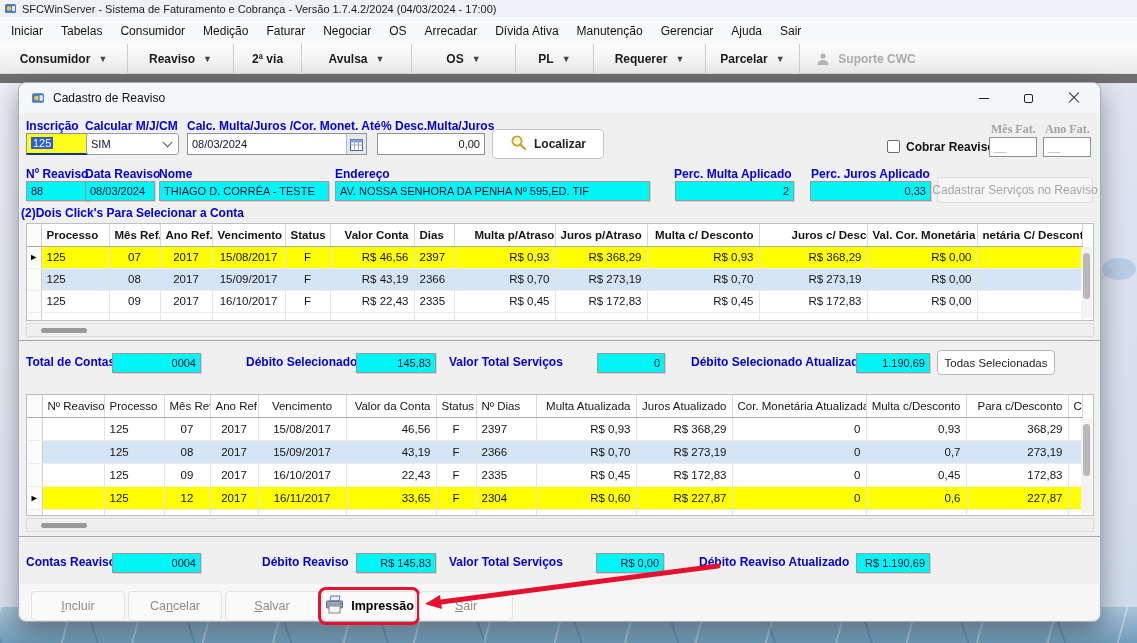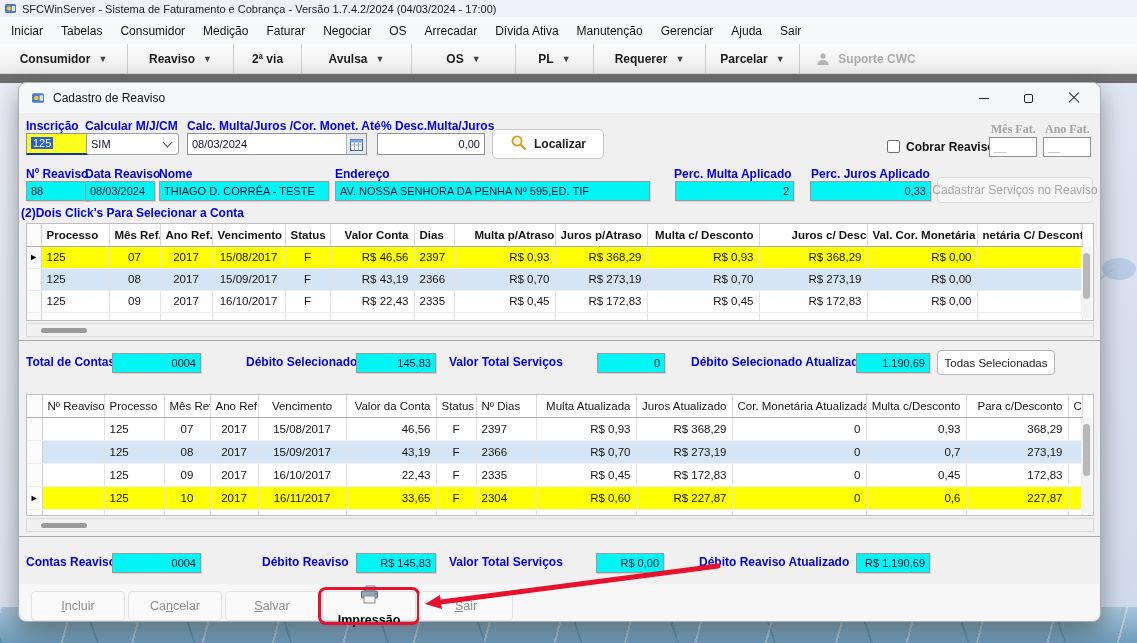--- a/index.html
+++ b/index.html
@@ -106,21 +106,21 @@
   .hscroll .thumb{position:absolute;left:14px;top:4px;width:46px;height:5px;background:#9a9a9a;border-radius:3px;}
   .sepline{position:absolute;left:0;right:0;height:1px;background:#a9a9a9;}
 
   
   .footer-band{position:absolute;left:1px;right:1px;bottom:1px;height:36px;background:#f7f7f7;
     border-radius:0 0 8px 8px;}
   .footer-row{position:absolute;left:12px;top:508px;display:flex;gap:3px;}
   .footbtn{width:94px;height:30px;background:#fafafa;border:1px solid #e2e2e2;border-radius:4px;
     display:flex;align-items:center;justify-content:center;gap:6px;font-size:12.5px;color:#8c8c8c;}
   .footbtn.primary{color:#000;font-weight:bold;}
-  .footbtn.annotated{outline:3px solid #e8112d;outline-offset:1px;flex-direction:column;}
+  .footbtn.annotated{outline:3px solid #e8112d;outline-offset:1px;}
   .footbtn u{text-decoration:underline;}
 
   .anno-arrow{position:absolute;left:410px;top:552px;z-index:60;pointer-events:none;}
 </style>
 </head>
 <body>
 
 <div class="wallpaper"></div>
 <div class="wp-band-dark"></div>
 <div class="wp-bottom"></div>
@@ -485,21 +485,21 @@
               <td style="text-align: right;">R$ 172,83</td>
               <td style="text-align: right;">0</td>
               <td style="text-align: right;">0,45</td>
               <td style="text-align: right;">172,83</td>
               <td style="text-align: left;"></td>
             </tr>
             <tr class="hl-selected" style="height: 23px;">
               <td class="mk">►</td>
               <td style="text-align: left;"></td>
               <td style="text-align: left;">125</td>
-              <td style="text-align: center;">10</td>
+              <td style="text-align: center;">12</td>
               <td style="text-align: center;">2017</td>
               <td style="text-align: center;">16/11/2017</td>
               <td style="text-align: right;">33,65</td>
               <td style="text-align: center;">F</td>
               <td style="text-align: left;">2304</td>
               <td style="text-align: right;">R$ 0,60</td>
               <td style="text-align: right;">R$ 227,87</td>
               <td style="text-align: right;">0</td>
               <td style="text-align: right;">0,6</td>
               <td style="text-align: right;">227,87</td>

